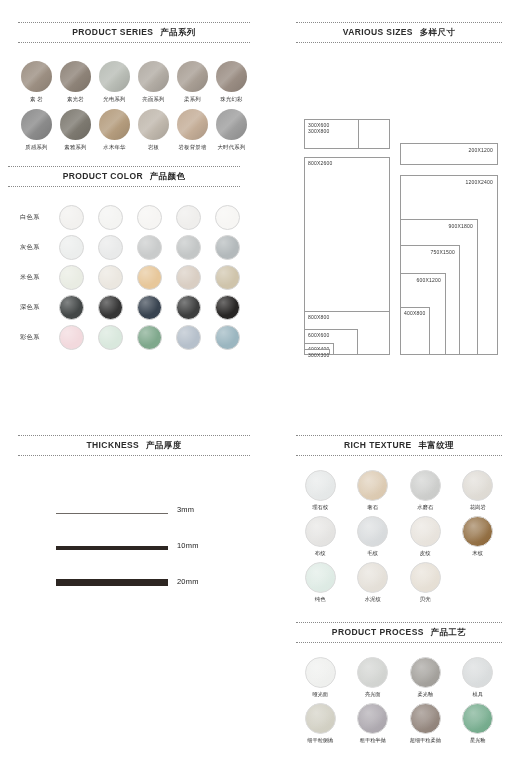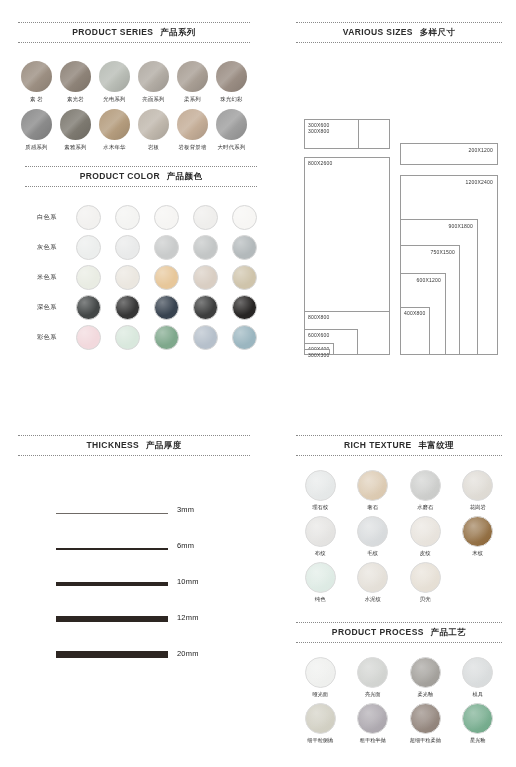--- a/index.html
+++ b/index.html
@@ -41,21 +41,21 @@
     width: 31px; height: 31px; border-radius: 50%;
     margin: 0 auto 4px; overflow: hidden;
     background: #cfc9c2;
   }
   .series-cell .cap {
     font-size: 5.4px; color: #2c2c2c; white-space: nowrap;
     letter-spacing: .2px;
   }
 
   
-  #sec-color { left: 25px; top: 166px; width: 232px; }
+  #sec-color { left: 8px; top: 166px; width: 232px; }
   .color-rows { margin-top: 16px; }
   .color-row {
     display: flex; align-items: center;
     height: 28px; margin-bottom: 2px;
   }
   .color-row .rlabel {
     width: 58px; font-size: 6.2px; color: #333;
     letter-spacing: .4px; padding-left: 12px;
   }
   .swatch-wrap { display: flex; gap: 14px; }
@@ -299,35 +299,23 @@
     </div>
     <div class="thick-list" id="thick-list">
         <div class="thick-row">
           <div class="bar-area">
             <div class="bar" style="height: 1.4px; background: rgb(111, 106, 102);"></div>
           </div>
           <div class="tval">3mm</div>
         </div>
         <div class="thick-row">
           <div class="bar-area">
-            <div class="bar" style="height: 2.4px; background: rgb(45, 38, 34);"></div>
-          </div>
-          <div class="tval">6mm</div>
-        </div>
-        <div class="thick-row">
-          <div class="bar-area">
             <div class="bar" style="height: 4.2px; background: rgb(45, 38, 34);"></div>
           </div>
           <div class="tval">10mm</div>
-        </div>
-        <div class="thick-row">
-          <div class="bar-area">
-            <div class="bar" style="height: 5.6px; background: rgb(45, 38, 34);"></div>
-          </div>
-          <div class="tval">12mm</div>
         </div>
         <div class="thick-row">
           <div class="bar-area">
             <div class="bar" style="height: 7.4px; background: rgb(45, 38, 34);"></div>
           </div>
           <div class="tval">20mm</div>
         </div>
       </div>
   </div>
 

